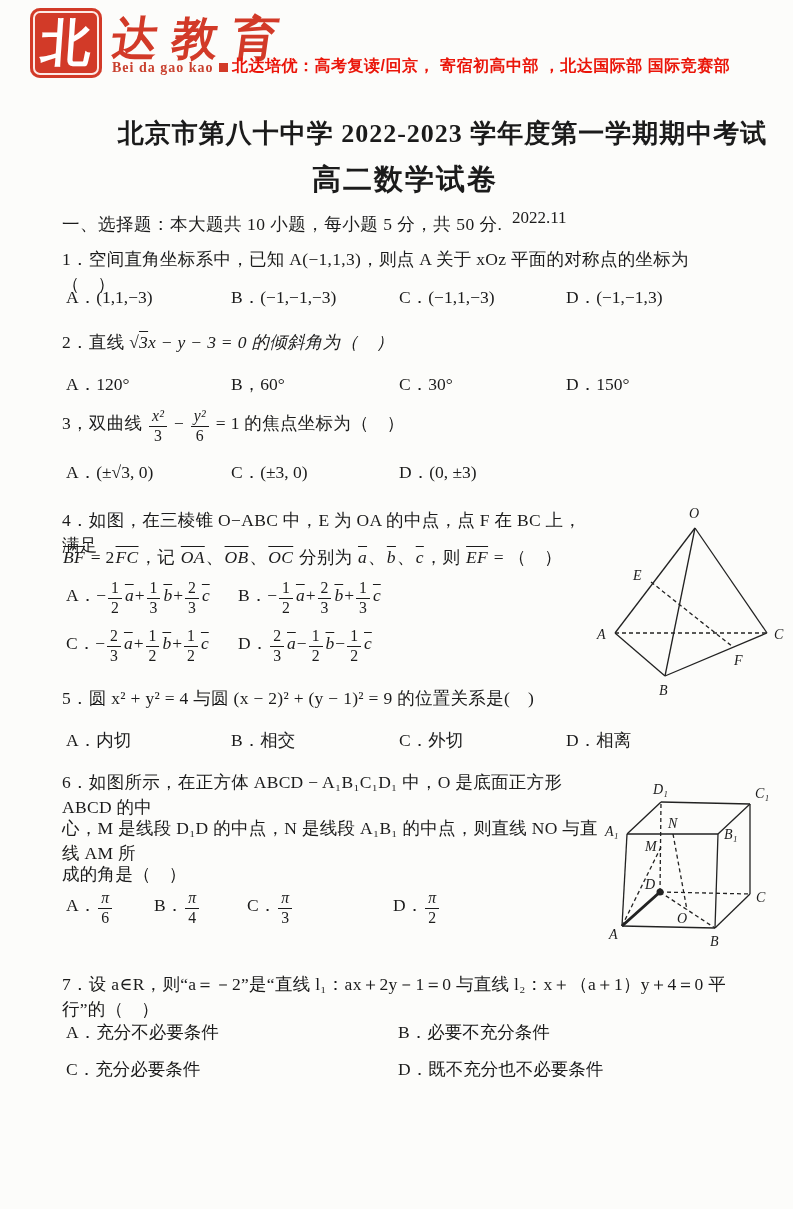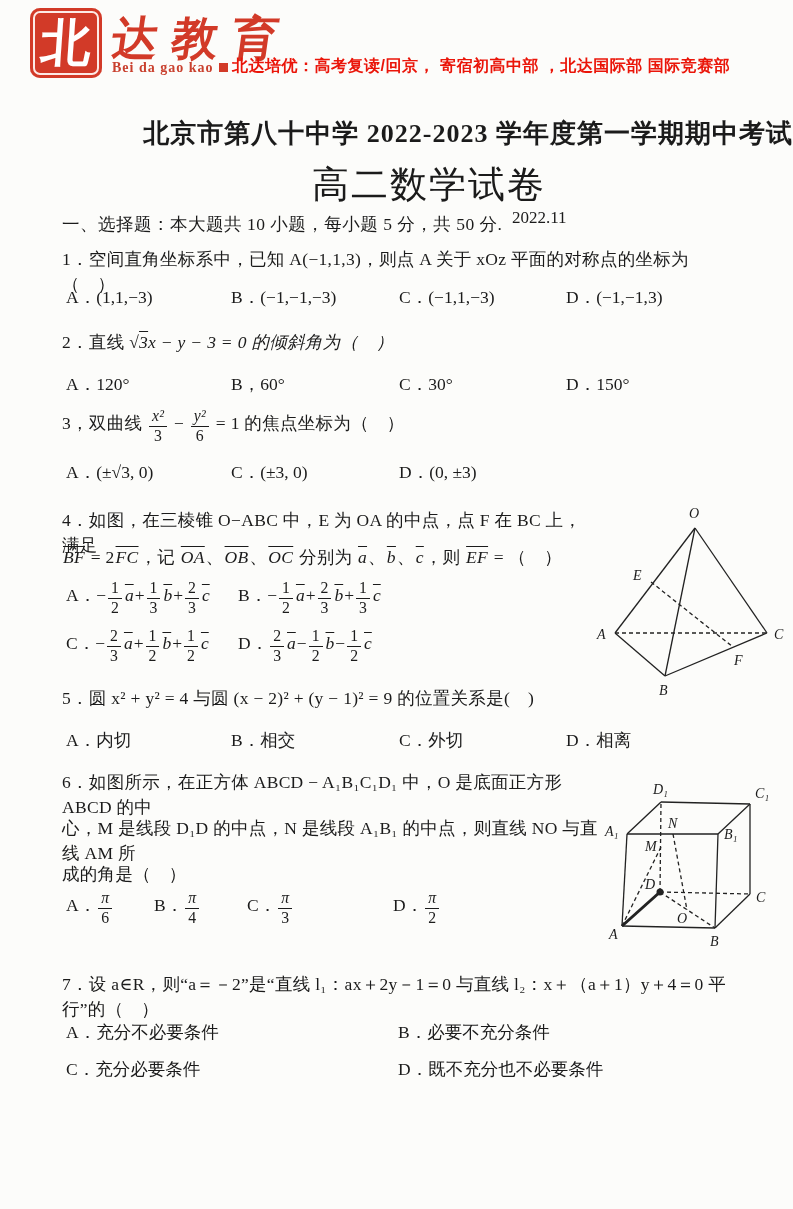--- a/index.html
+++ b/index.html
@@ -21,22 +21,22 @@
         repeating-linear-gradient(90deg,rgba(17,17,17,.92) 0 3px,transparent 3px 7px),
         repeating-linear-gradient(0deg,#161616 0 3px,#ffffff 3px 6px);}
   .qr .finder{position:absolute;width:20px;height:20px;border:4px solid #111;background:#fff;box-sizing:border-box;}
   .qr .finder::after{content:"";position:absolute;left:3px;top:3px;width:6px;height:6px;background:#111;}
   .qr .f-tl{left:2px;top:2px;} .qr .f-tr{right:2px;top:2px;} .qr .f-bl{left:2px;bottom:2px;}
   .qr .center{position:absolute;left:36px;top:22px;width:28px;height:30px;background:#cfe3c0;
               display:flex;flex-direction:column;align-items:center;justify-content:center;}
   .qr .center span{color:#b03224;font-size:9px;line-height:10px;font-weight:bold;}
   
   .title{position:absolute;top:116px;left:0;width:100%;box-sizing:border-box;padding-left:92px;
-         text-align:right;font-size:26px;font-weight:bold;letter-spacing:1px;}
-  .subtitle{position:absolute;top:160px;left:312px;font-size:37px;font-weight:normal;letter-spacing:2px;}
+         text-align:center;font-size:26px;font-weight:bold;letter-spacing:1px;}
+  .subtitle{position:absolute;top:160px;left:312px;font-size:29px;font-weight:bold;letter-spacing:2px;}
   .exam-date{position:absolute;top:175px;left:512px;font-size:17px;margin-top:33px;}
   .section-heading{position:absolute;top:212px;left:62px;font-size:17.5px;letter-spacing:0.5px;}
   
   .qt{position:absolute;left:62px;font-size:17.5px;line-height:1.4;letter-spacing:0.3px;}
   .opts4{position:absolute;left:66px;display:grid;grid-template-columns:165px 168px 167px auto;font-size:17.5px;}
   .opts4.narrow{grid-template-columns:88px 93px 146px auto;}
   .opts2{position:absolute;left:66px;display:grid;grid-template-columns:332px auto;font-size:17.5px;}
   .opts2.math{grid-template-columns:172px auto;}
   
   .frac{display:inline-block;vertical-align:-0.75em;text-align:center;font-size:0.9em;line-height:1.05;margin:0 2px;}

